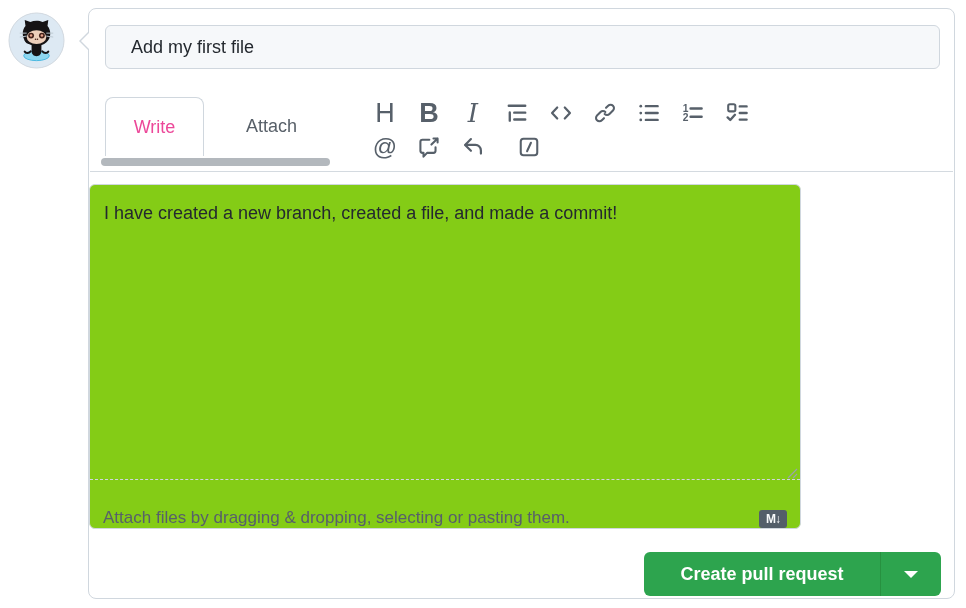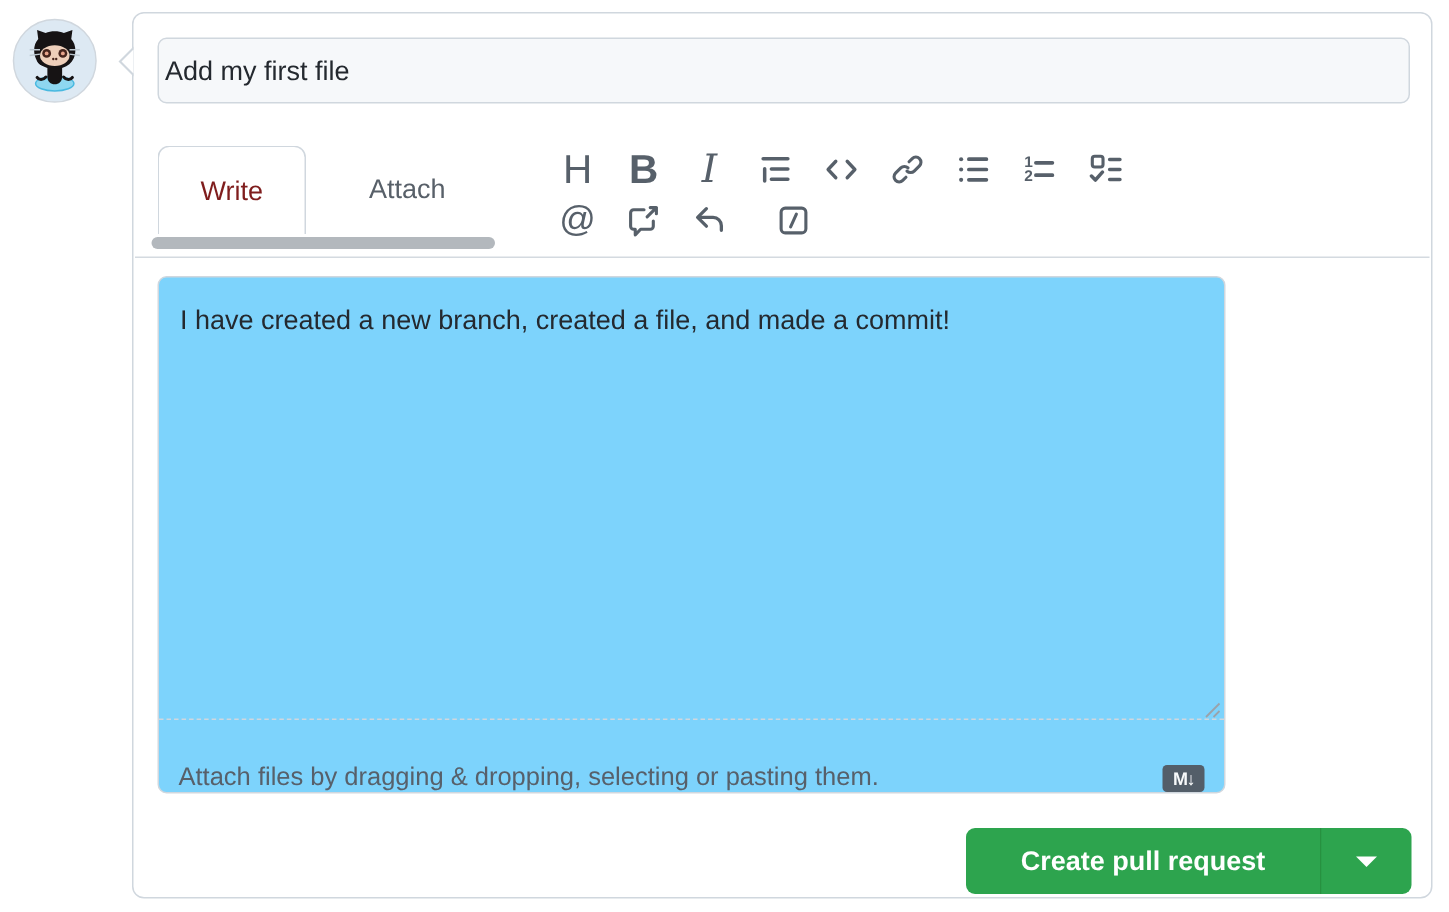--- a/index.html
+++ b/index.html
@@ -16,53 +16,53 @@
   .speech-caret-outer { position:absolute; left:-10px; top:22px; width:0; height:0;
           border-style:solid; border-width:10px 10px 10px 0;
           border-color:transparent #d0d7de transparent transparent; }
   .speech-caret-inner { position:absolute; left:-8px; top:24px; width:0; height:0;
           border-style:solid; border-width:8px 8px 8px 0;
           border-color:transparent #ffffff transparent transparent; }
 
   
   .title-input { position:absolute; left:16px; top:16px; width:835px; height:44px;
           background:#f6f8fa; border:1px solid #d0d7de; border-radius:6px;
-          padding:0 4px; font-size:18px; color:#24292f;
+          padding:0 25px; font-size:18px; color:#24292f;
           font-family:"Liberation Sans", sans-serif; outline:none; }
 
   
   .tabnav { position:absolute; left:1px; top:87px; width:calc(100% - 2px); height:76px;
           border-bottom:1px solid #d4dae0; background:#fff; }
   .tab { position:absolute; display:flex; align-items:center; justify-content:center;
           font-size:18px; cursor:pointer; }
   .tab-write { left:15px; top:1px; width:99px; height:59px; background:#fff;
           border:1px solid #d0d7de; border-bottom:none; border-radius:8px 8px 0 0;
-          color:#7f1d1d; }
+          color:#ec4899; }
   .tab-preview { left:114px; top:1px; width:135px; height:59px; color:#586069; }
   .hscroll-track { position:absolute; left:0; top:60px; width:243px; height:12px; background:#fff; }
   .hscroll-thumb { position:absolute; left:11px; top:2px; width:229px; height:8px;
           border-radius:4px; background:#b3b8bd; }
 
   .toolbar-row { position:absolute; display:flex; gap:20px; }
   .row1 { left:283px; top:5px; }
   .row2 { left:283px; top:39px; }
   .tb { width:24px; height:24px; background:none; border:none; display:flex;
         align-items:center; justify-content:center; cursor:pointer; color:#57606a; padding:0; }
   .tb svg { stroke:#57606a; }
   .glyph { font-family:"Liberation Sans", sans-serif; font-size:27px; line-height:1;
            color:#57606a; }
   .glyph-bold { font-weight:700; }
   .glyph-heading { font-weight:500; }
   .glyph-italic { font-family:"DejaVu Serif", serif; font-style:italic; font-size:26px; }
   .glyph-mention { font-size:24px; }
   .tb-slash { margin-left:12px; }
 
   
-  .comment-box { position:absolute; left:16px; top:175px; width:712px; height:345px;
-          background:#7dd3fc; border:1px solid #d0d7de; border-radius:6px; }
+  .comment-box { position:absolute; left:0; top:175px; width:712px; height:345px;
+          background:#84cc16; border:1px solid #d0d7de; border-radius:6px; }
   .body-input { display:block; width:100%; height:295px; background:transparent;
           border:none; border-bottom:1px dashed #d0d7de; resize:none; outline:none;
           padding:16px 14px; font-size:18px; line-height:1.4; color:#24292f;
           font-family:"Liberation Sans", sans-serif; }
   .grip { position:absolute; right:2px; top:283px; }
   .attach-bar { position:absolute; left:0; bottom:0; width:100%; height:48px;
           display:flex; align-items:flex-end; justify-content:space-between;
           padding:0 13px; font-size:17px; color:#57606a; cursor:pointer; }
   .md-badge { display:flex; align-items:center; justify-content:center;
           width:28px; height:18px; background:#535e69; color:#f7f9fa;

